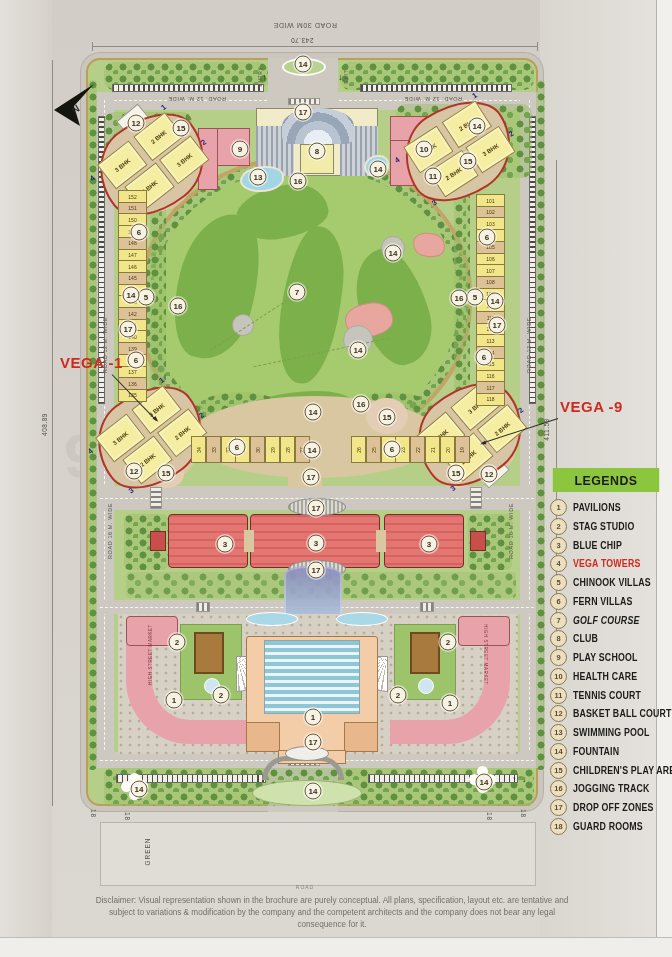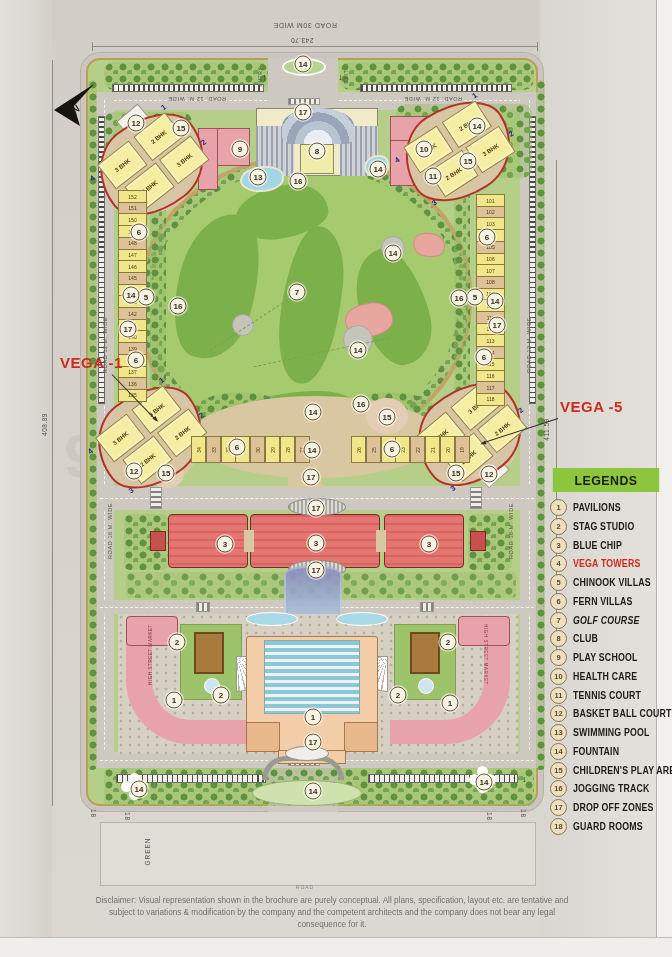--- a/index.html
+++ b/index.html
@@ -425,21 +425,21 @@
   <span class="vtext" style="left:516px;top:810px;width:14px;transform:rotate(90deg);font-size:6.5px;">18</span>
   <span class="vtext" style="left:240px;top:74px;width:40px;font-size:4.5px;transform:rotate(-90deg);">ENTRY</span>
   <span class="vtext" style="left:326px;top:74px;width:40px;font-size:4.5px;transform:rotate(-90deg);">EXIT</span>
   <span class="a" style="left:262px;top:72px;font-size:9px;color:#2a2a28;">↑</span>
   <span class="a" style="left:338px;top:72px;font-size:9px;color:#2a2a28;">↓</span>
   <span class="a" style="left:512px;top:774px;font-size:9px;color:#2a2a28;">↑</span>
   <span class="a" style="left:522px;top:774px;font-size:9px;color:#2a2a28;">↓</span>
 
   <span class="vega" style="left:60px;top:354px;">VEGA -1</span>
   <div class="arrow" style="left:112px;top:374px;width:64px;transform:rotate(46deg);"></div>
-  <span class="vega" style="left:560px;top:398px;">VEGA -5</span>
+  <span class="vega" style="left:560px;top:398px;">VEGA -9</span>
   <div class="arrow" style="left:558px;top:418px;width:80px;transform:rotate(162deg);"></div>
 
   <div class="legend-head">LEGENDS</div>
   <div id="legend-items">
       <div class="lrow" style="top: 0px;">
         <span class="lnum">1</span>
         <span class="llab">PAVILIONS</span>
       </div>
       <div class="lrow" style="top: 18.75px;">
         <span class="lnum">2</span>

